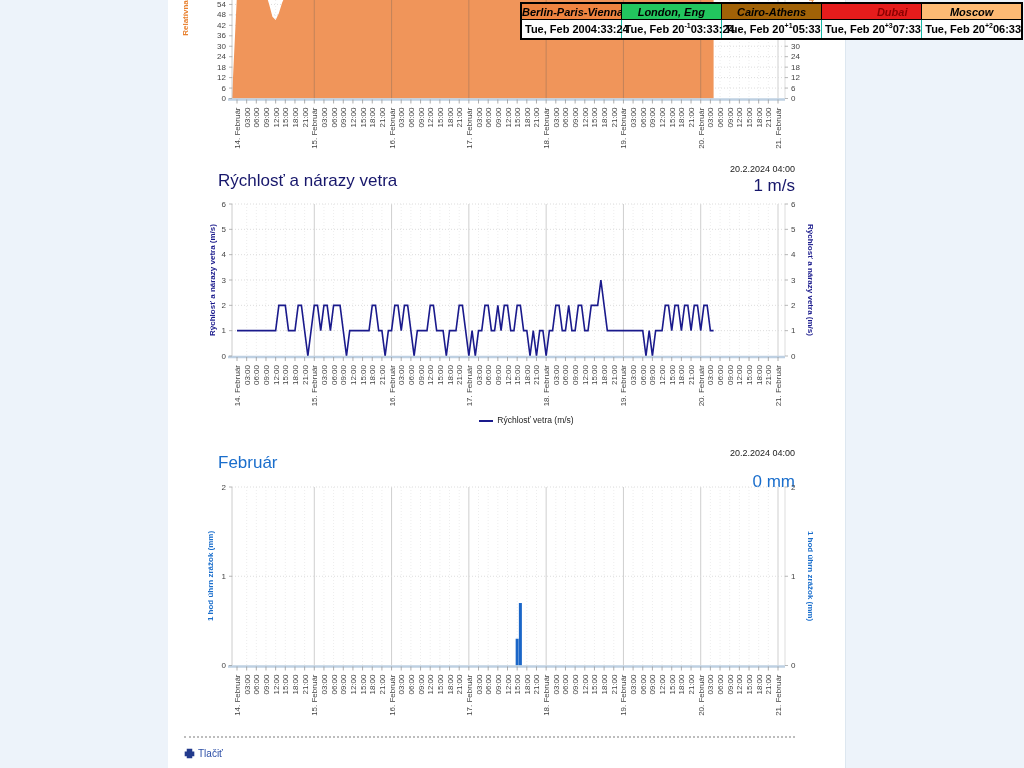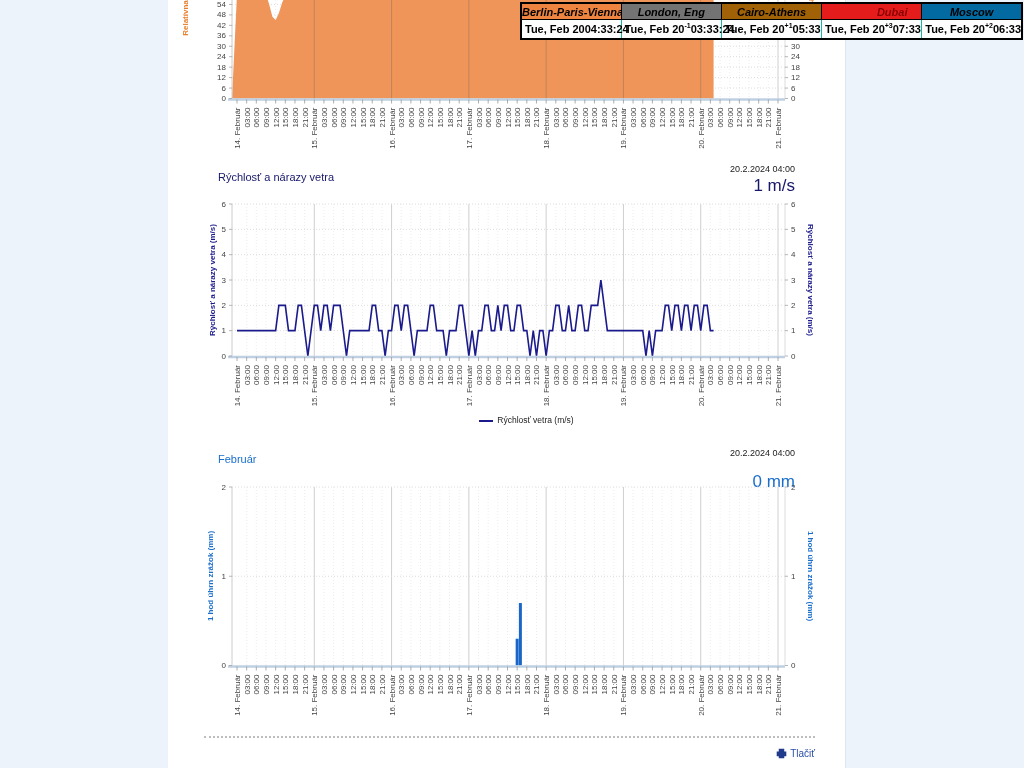--- a/index.html
+++ b/index.html
@@ -4,37 +4,37 @@
 <style>
   html,body{margin:0;padding:0;}
   .page{position:relative;width:1024px;height:768px;background:#edf3fa;overflow:hidden;
         font-family:"Liberation Sans",sans-serif;}
   .panel{position:absolute;left:168px;top:0;width:677px;height:768px;background:#ffffff;
          border-right:1px solid #dde7f0;}
   svg{position:absolute;overflow:hidden;}
   .xl{font-family:"Liberation Sans",sans-serif;font-size:8px;fill:#444;}
   .yl{font-family:"Liberation Sans",sans-serif;font-size:8px;fill:#444;}
   .ylab{font-family:"Liberation Sans",sans-serif;font-size:8px;font-weight:bold;}
-  .ctitle{position:absolute;font-size:11px;letter-spacing:0;}
+  .ctitle{position:absolute;font-size:17px;letter-spacing:0;}
   .stamp{position:absolute;right:229px;font-size:9px;color:#1a1a1a;text-align:right;}
   .curval{position:absolute;right:229px;font-size:17px;font-weight:normal;text-align:right;}
   .clock{position:absolute;left:520px;top:2px;width:503px;border-collapse:collapse;
          table-layout:fixed;background:#fff;border:2px solid #000;}
   .clock th{border:1px solid #000;font-style:italic;font-weight:bold;font-size:11px;
             height:15px;padding:0;color:#000;overflow:hidden;white-space:nowrap;}
   .clock td{border:1px solid #14b8a6;padding:1px 3px;height:16px;background:#fdfdfd;}
   .cell{display:flex;justify-content:space-between;align-items:center;
         font-weight:bold;font-size:11px;color:#000;white-space:nowrap;}
   .cell .off{font-size:7px;vertical-align:super;position:relative;top:-4px;}
   #legend{position:absolute;left:168px;top:415px;width:717px;text-align:center;
           font-size:8.5px;color:#222;}
   #legend .dash{display:inline-block;width:14px;height:2px;background:#1a1a8c;
           vertical-align:middle;margin-right:4px;}
-  #footer{position:absolute;left:204px;top:736px;width:611px;
-          border-top:2px dotted #bdbdbd;text-align:right;padding-top:5px;}
+  #footer{position:absolute;left:184px;top:736px;width:611px;
+          border-top:2px dotted #bdbdbd;text-align:left;padding-top:5px;}
   #footer a{color:#2b4ea6;font-size:10px;text-decoration:none;}
   #footer svg{position:static;vertical-align:-2px;margin-right:3px;}
 </style>
 </head>
 <body>
 
 <div class="page">
   <div class="panel"></div>
 
   <svg id="c0" style="left:168px;top:0;" width="677" height="163">
@@ -268,24 +268,24 @@
       <line x1="610" y1="99.5" x2="610" y2="103.5" stroke="#999999" stroke-width="0.8"></line>
       <text x="613" y="107.5" text-anchor="end" class="xl" transform="rotate(-90 613 107.5)">21. Február</text>
       <text x="20" y="-5" text-anchor="middle" class="ylab" fill="#e8812f" transform="rotate(-90 20 -5)">Relatívna vlhkosť (%)</text>
       <text x="641" y="-5" text-anchor="middle" class="ylab" fill="#e8812f" transform="rotate(90 641 -5)">Relatívna vlhkosť (%)</text>
     </svg>
 
   <table class="clock">
     <tbody>
         <tr>
       <th style="background: rgb(239, 132, 64); color: rgb(0, 0, 0);">Berlin-Paris-Vienna-Roma</th>
-      <th style="background: #737373; color: rgb(0, 0, 0);">London, Eng</th>
+      <th style="background: #22c55e; color: rgb(0, 0, 0);">London, Eng</th>
       <th style="background: #a16207; color: rgb(0, 0, 0);">Cairo-Athens</th>
       <th style="background: rgb(229, 28, 28); color: rgb(139, 0, 0); padding-left: 41px;">Dubai</th>
-      <th style="background: #0369a1; color: rgb(0, 0, 0);">Moscow</th>
+      <th style="background: #fdba74; color: rgb(0, 0, 0);">Moscow</th>
     </tr>
     <tr>
       <td>
             <div class="cell">
         <span>Tue, Feb 20</span>
         <span class="off"></span>
         <span>04:33:24</span>
             </div>
           </td>
       <td>

